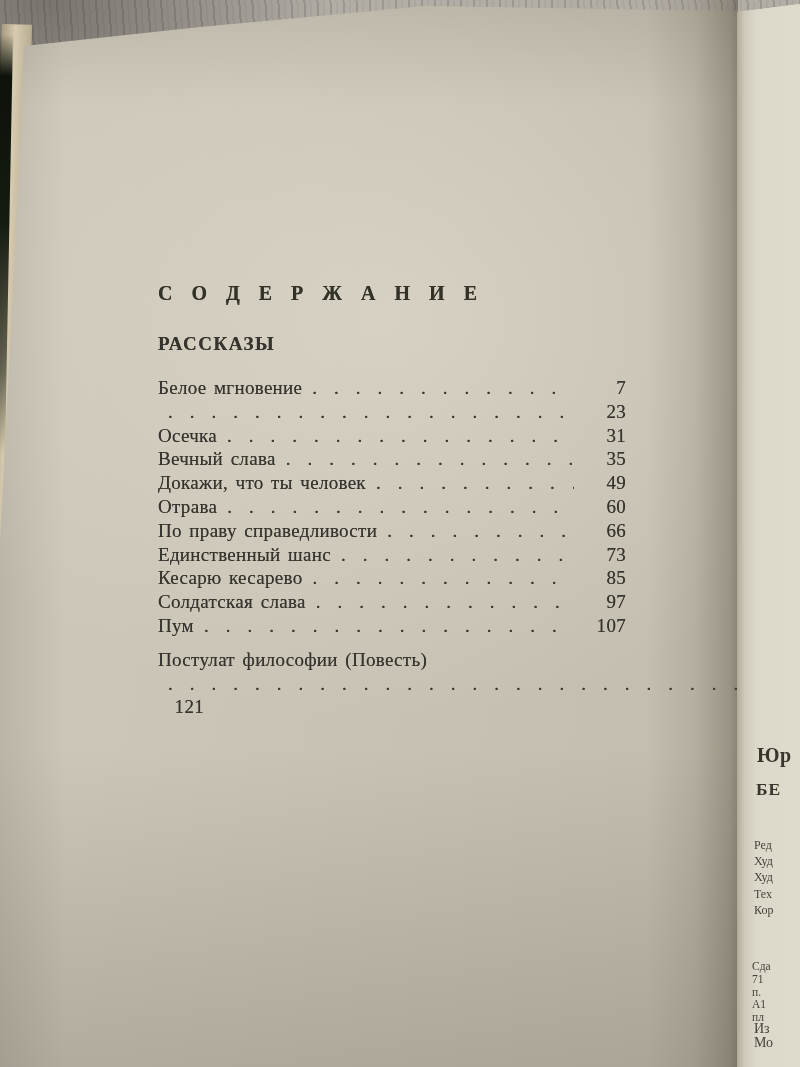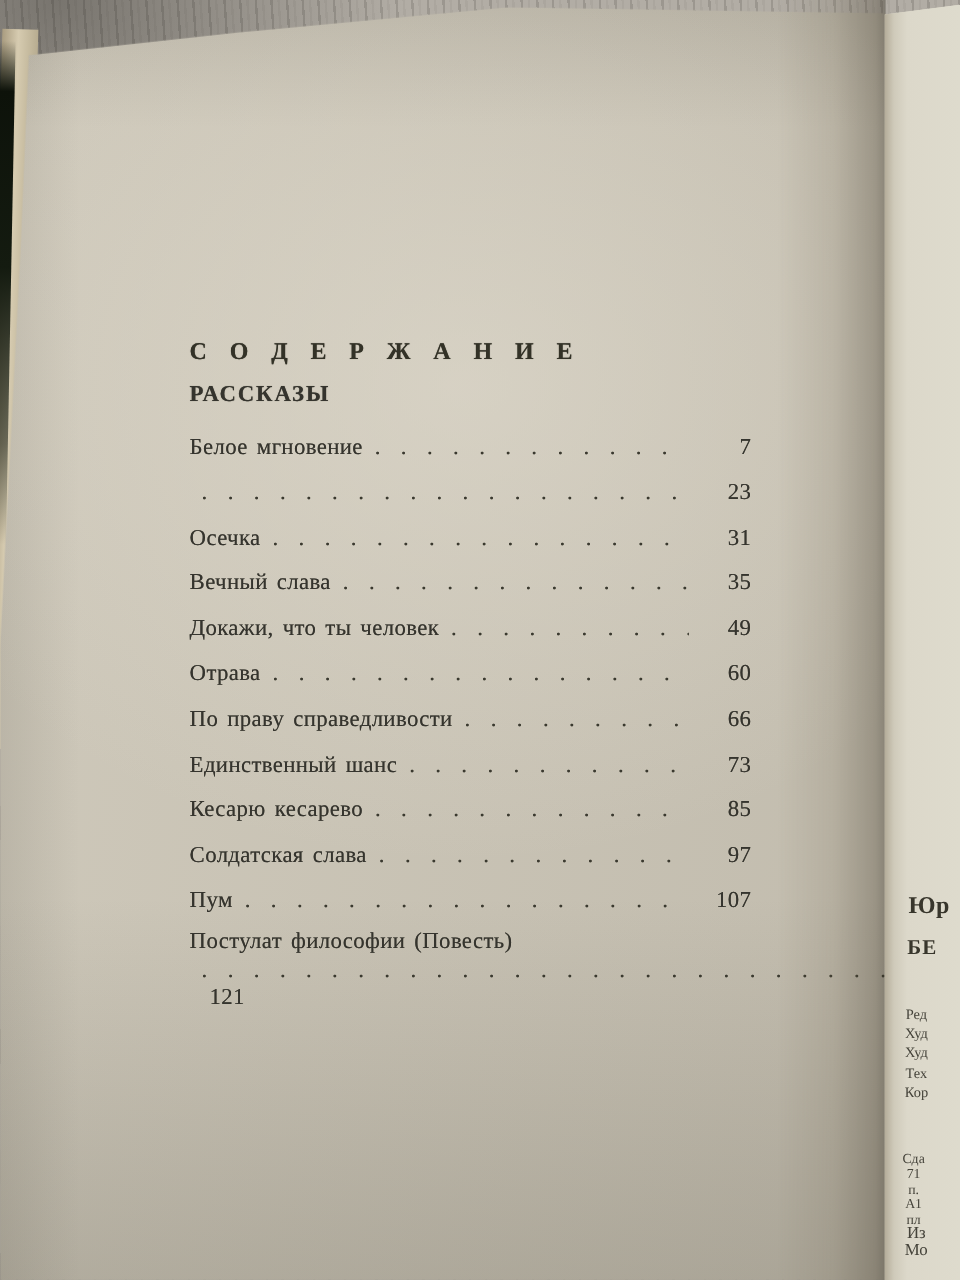--- a/index.html
+++ b/index.html
@@ -38,29 +38,28 @@
       #ccc6b7;
     filter:drop-shadow(-1px 2px 3px rgba(45,42,36,.35));
   }
   .toc{position:absolute;left:158px;top:281px;width:468px;color:#35342e;}
   .toc-title{
     font-size:20px;font-weight:bold;letter-spacing:7px;
     line-height:24px;white-space:nowrap;color:#333227;
     text-shadow:0 0 .6px rgba(51,50,39,.8);
   }
   .toc-section{
-    margin-top:12px;font-size:19px;font-weight:bold;letter-spacing:1.5px;
+    margin-top:27px;font-size:19px;font-weight:bold;letter-spacing:1.5px;
     line-height:24px;text-shadow:0 0 .6px rgba(51,50,39,.8);
   }
   .entries{margin-top:20px;}
   .entry{
     display:flex;align-items:baseline;line-height:23.8px;font-size:19px;
     word-spacing:2.5px;letter-spacing:.3px;
     text-shadow:0 0 .5px rgba(51,50,39,.7);
-    margin-top:14px;
   }
   .entry .t{white-space:nowrap;}
   .dots{
     flex:1;overflow:hidden;white-space:nowrap;letter-spacing:17px;
     padding-left:10px;margin-right:6px;color:#3a392f;
   }
   .dots::after{content:"................................";}
   .num{min-width:46px;text-align:right;white-space:nowrap;}
   .novella{margin-top:10px;flex-direction:column;}
   
@@ -70,21 +69,21 @@
   }
   
   .right-page{
     position:absolute;left:737px;top:4px;width:63px;height:1063px;z-index:5;
     clip-path:polygon(0 8px, 100% 0, 100% 100%, 0 100%);
     background:
       linear-gradient(to right,#b3ab98 0,#cfcaba 8px,#dcd8ca 19px,#dedbcd 100%),
       #dcd8ca;
     color:#45433a;
   }
-  .right-page>div{position:absolute;white-space:nowrap;text-align:center;}
+  .right-page>div{position:absolute;white-space:nowrap;}
   .rp-author{left:20px;top:740px;font-weight:bold;font-size:20px;letter-spacing:.5px;color:#38362c;}
   .rp-booktitle{left:19px;top:775px;font-weight:bold;font-size:17.5px;letter-spacing:1px;color:#38362c;}
   .rp-credits{left:17px;top:833px;font-size:12px;line-height:16.2px;}
   .rp-print{left:15px;top:956px;font-size:11.5px;line-height:12.8px;}
   .rp-pub{left:17px;top:1018px;font-size:14px;line-height:14px;}
 </style>
 </head>
 <body>
 
 <div class="scene">

